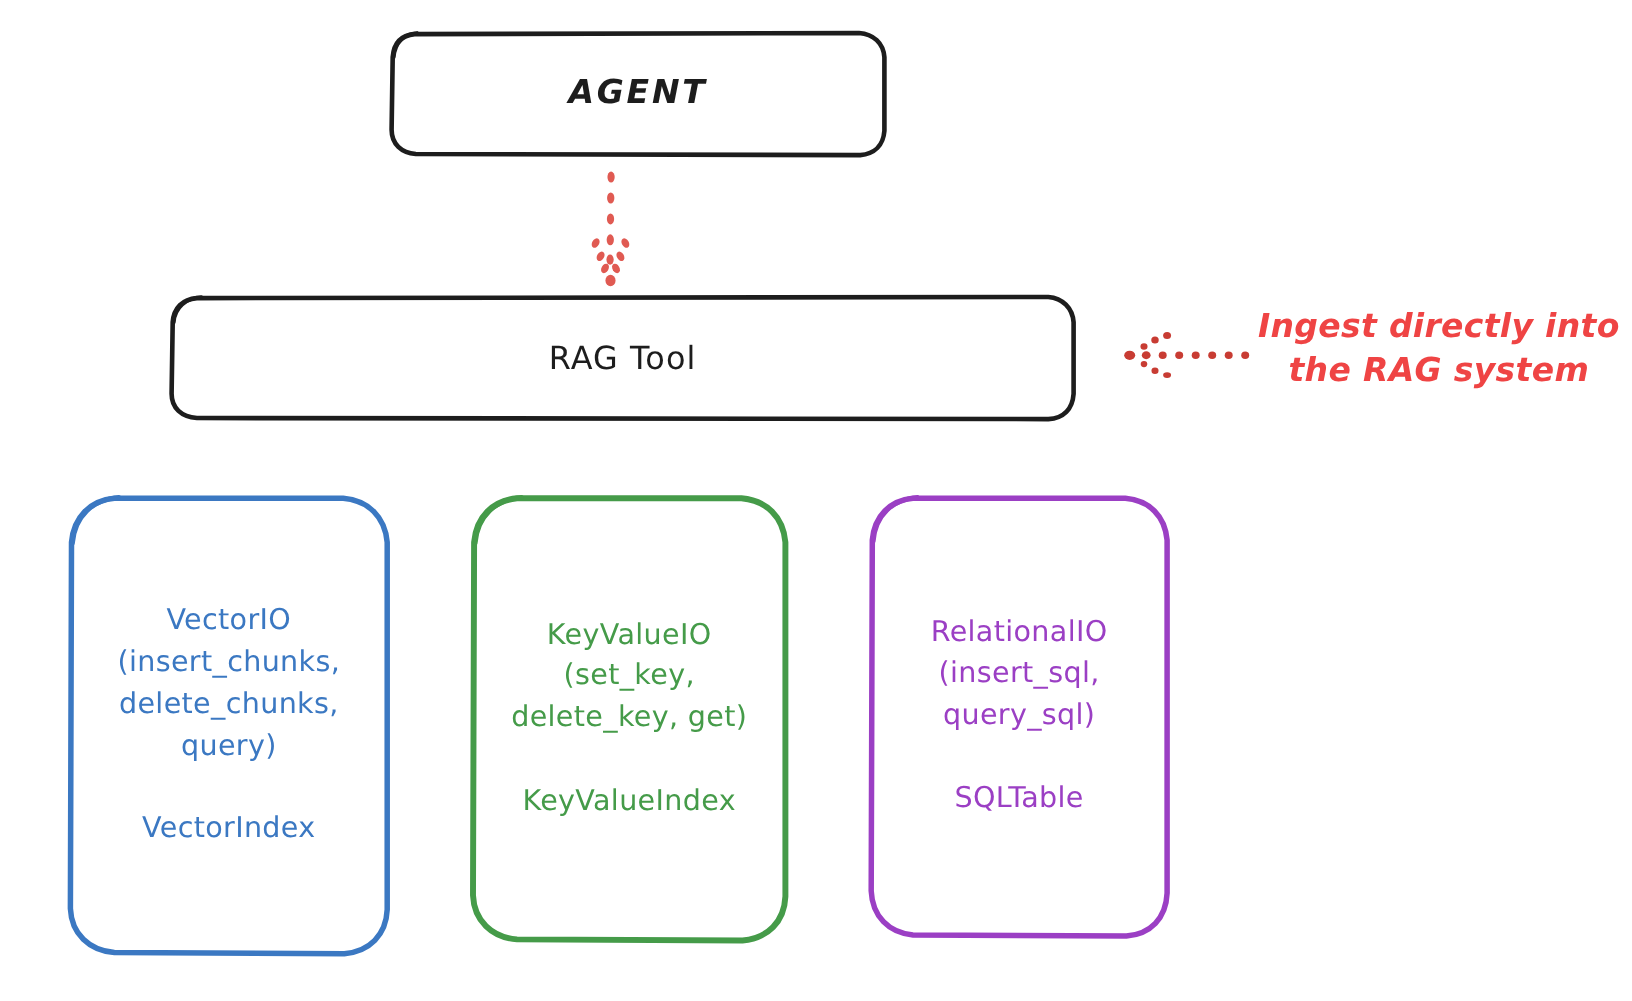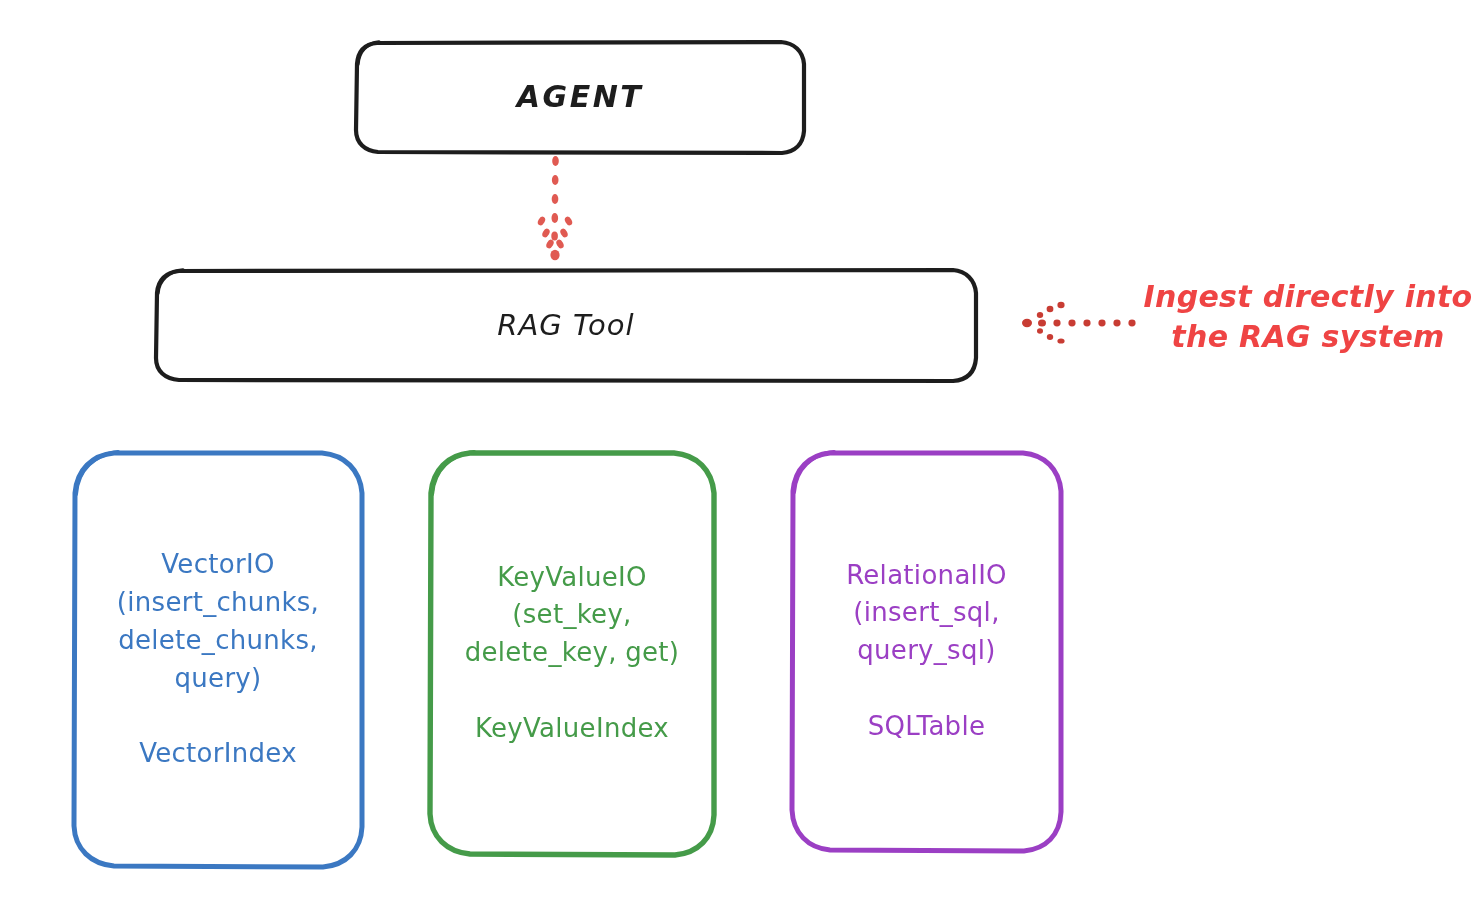--- a/index.html
+++ b/index.html
@@ -41,46 +41,46 @@
     position: absolute;
     left: 0; top: 0;
     width: 100%;
     height: 100%;
     z-index: 1;
     overflow: visible;
   }
 
   
   #agent-node {
-    left: 353px; top: 38px;
+    left: 353px; top: 26px;
     width: 454px; height: 118px;
   }
   #agent-node .label {
     font-family: "DejaVu Sans", sans-serif;
     font-size: 30px;
     font-weight: 600;
     font-style: italic;
     color: #1d1d1d;
     letter-spacing: 2.5px;
   }
 
   #ragtool-node {
     left: 153px; top: 266px;
-    width: 826px; height: 118px; font-style: italic;
+    width: 826px; height: 118px;
   }
   #ragtool-node .label {
     font-family: "DejaVu Sans", sans-serif;
     font-size: 29px;
     font-weight: 500;
     color: #1d1d1d;
     letter-spacing: 1px;
   }
 
   #vector-node {
-    left: 70px; top: 448px;
+    left: 60px; top: 448px;
     width: 296px; height: 423px; justify-content: center;
   }
   #kv-node {
     left: 426px; top: 448px;
     width: 292px; height: 410px;
   }
   #rel-node {
     left: 788px; top: 448px;
     width: 277px; height: 406px;
   }

